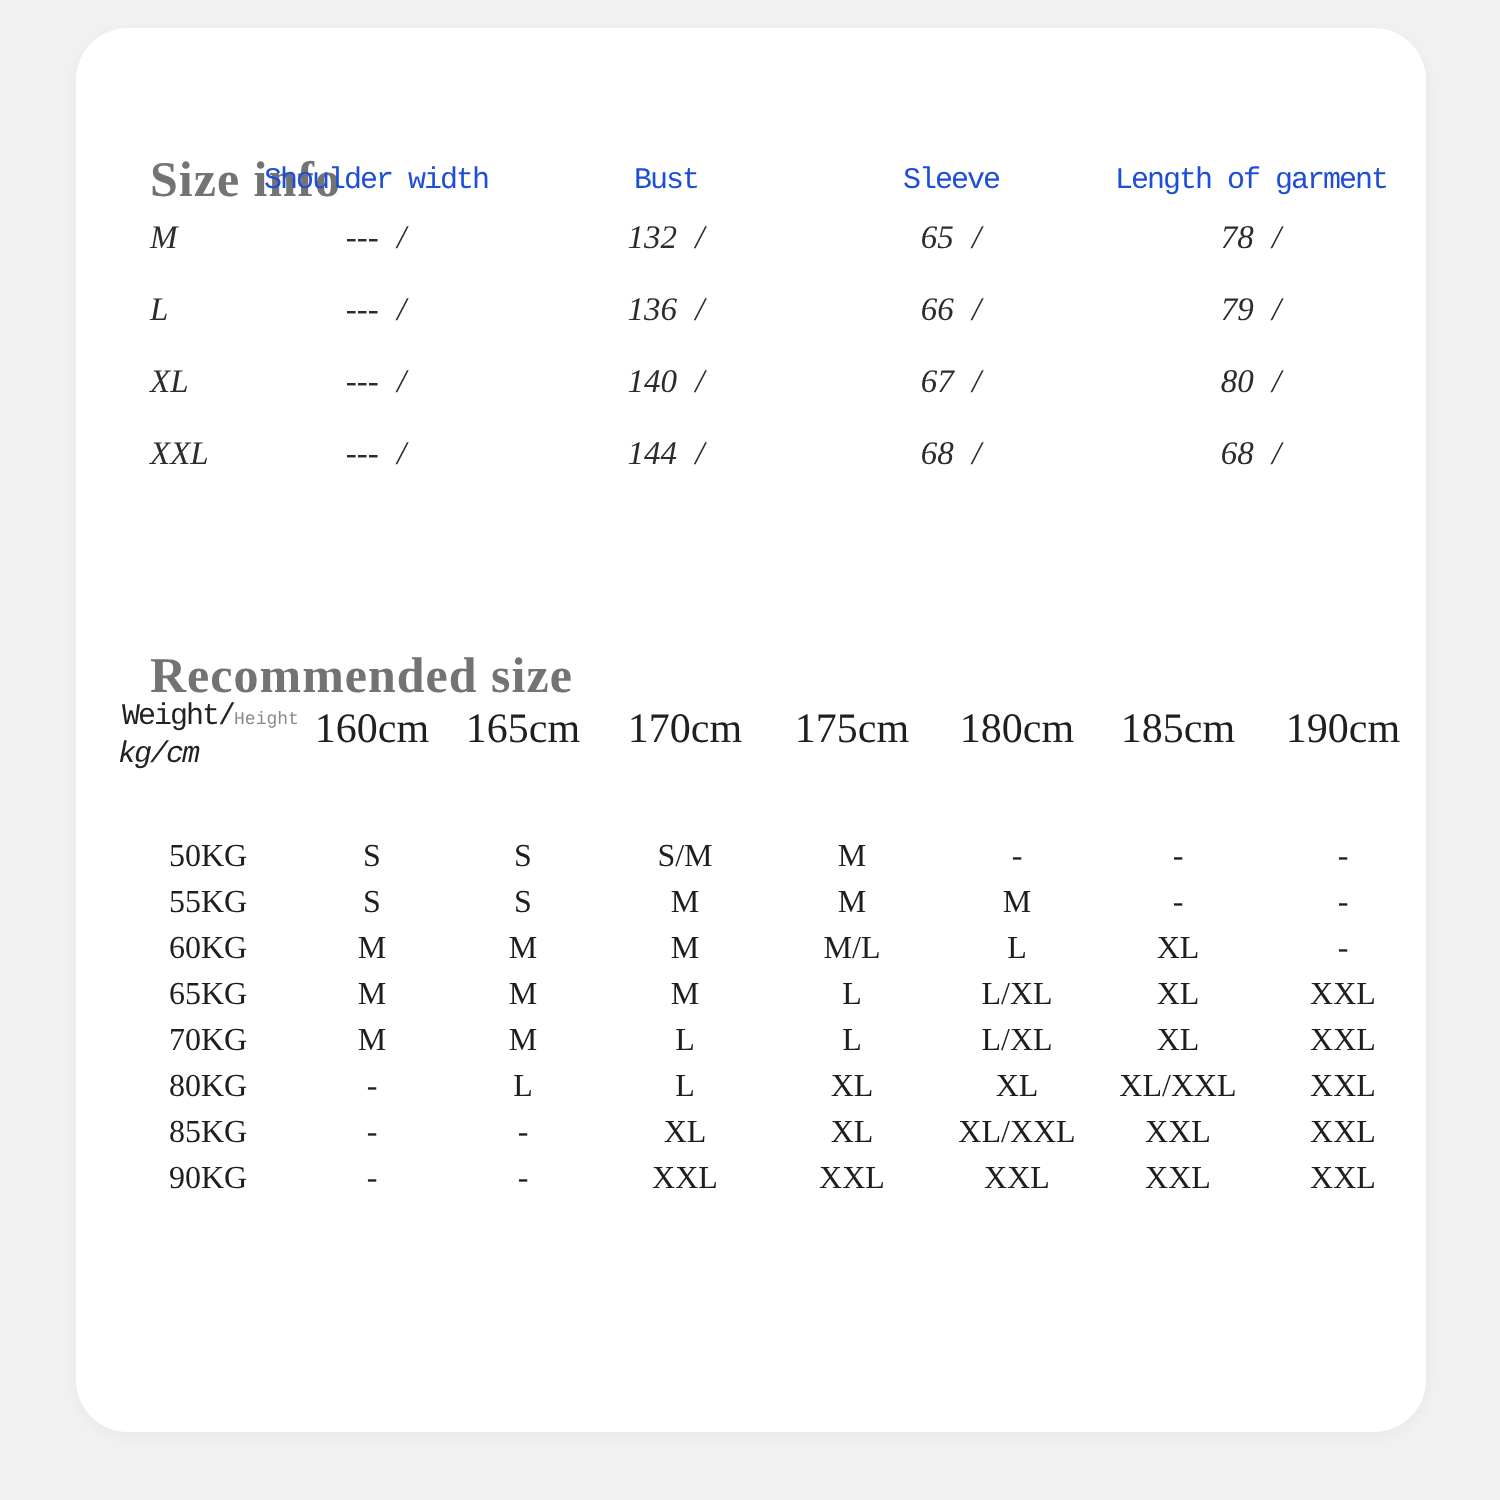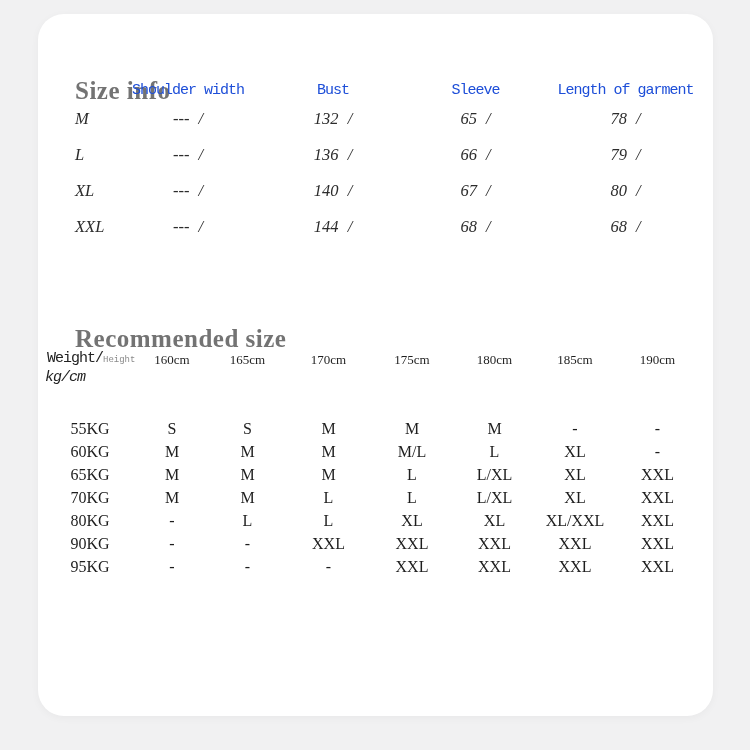--- a/index.html
+++ b/index.html
@@ -61,36 +61,36 @@
     text-align: center;
     word-spacing: 5px;
   }
   #size-info-table tbody th {
     text-align: left;
     padding-left: 37px;
   }
 
   
   #recommended-table {
-    position: absolute; left: 6px; top: 324px;
+    position: absolute; left: 20px; top: 324px;
     width: 656px;
   }
   #recommended-table col.w-weight { width: 92px; }
   #recommended-table col.w-h0 { width: 72px; }
   #recommended-table col.w-h1 { width: 79px; }
   #recommended-table col.w-h2 { width: 83px; }
   #recommended-table col.w-h3 { width: 84px; }
   #recommended-table col.w-h4 { width: 81px; }
   #recommended-table col.w-h5 { width: 80px; }
   #recommended-table col.w-h6 { width: 85px; }
   #recommended-table thead th {
     height: 64px;
     vertical-align: top;
     padding-top: 14px;
-    font-size: 13px;
+    font-size: 21px;
     color: #1f1f1f;
     text-align: center;
   }
   #recommended-table thead th.corner {
     font-family: "Liberation Mono", monospace;
     font-size: 15px;
     letter-spacing: -1px;
     text-align: left;
     padding-top: 12px;
     color: #222222;
@@ -191,20 +191,30 @@
           <th>165cm</th>
           <th>170cm</th>
           <th>175cm</th>
           <th>180cm</th>
           <th>185cm</th>
           <th>190cm</th>
         </tr>
     </thead>
     <tbody id="rec-rows">
         <tr>
+          <th>50KG</th>
+          <td>S</td>
+          <td>S</td>
+          <td>S/M</td>
+          <td>M</td>
+          <td>-</td>
+          <td>-</td>
+          <td>-</td>
+        </tr>
+        <tr>
           <th>55KG</th>
           <td>S</td>
           <td>S</td>
           <td>M</td>
           <td>M</td>
           <td>M</td>
           <td>-</td>
           <td>-</td>
         </tr>
         <tr>
@@ -241,34 +251,34 @@
           <th>80KG</th>
           <td>-</td>
           <td>L</td>
           <td>L</td>
           <td>XL</td>
           <td>XL</td>
           <td>XL/XXL</td>
           <td>XXL</td>
         </tr>
         <tr>
+          <th>85KG</th>
+          <td>-</td>
+          <td>-</td>
+          <td>XL</td>
+          <td>XL</td>
+          <td>XL/XXL</td>
+          <td>XXL</td>
+          <td>XXL</td>
+        </tr>
+        <tr>
           <th>90KG</th>
           <td>-</td>
           <td>-</td>
           <td>XXL</td>
-          <td>XXL</td>
-          <td>XXL</td>
-          <td>XXL</td>
-          <td>XXL</td>
-        </tr>
-        <tr>
-          <th>95KG</th>
-          <td>-</td>
-          <td>-</td>
-          <td>-</td>
           <td>XXL</td>
           <td>XXL</td>
           <td>XXL</td>
           <td>XXL</td>
         </tr>
       </tbody>
   </table>
 
 </div>
 

